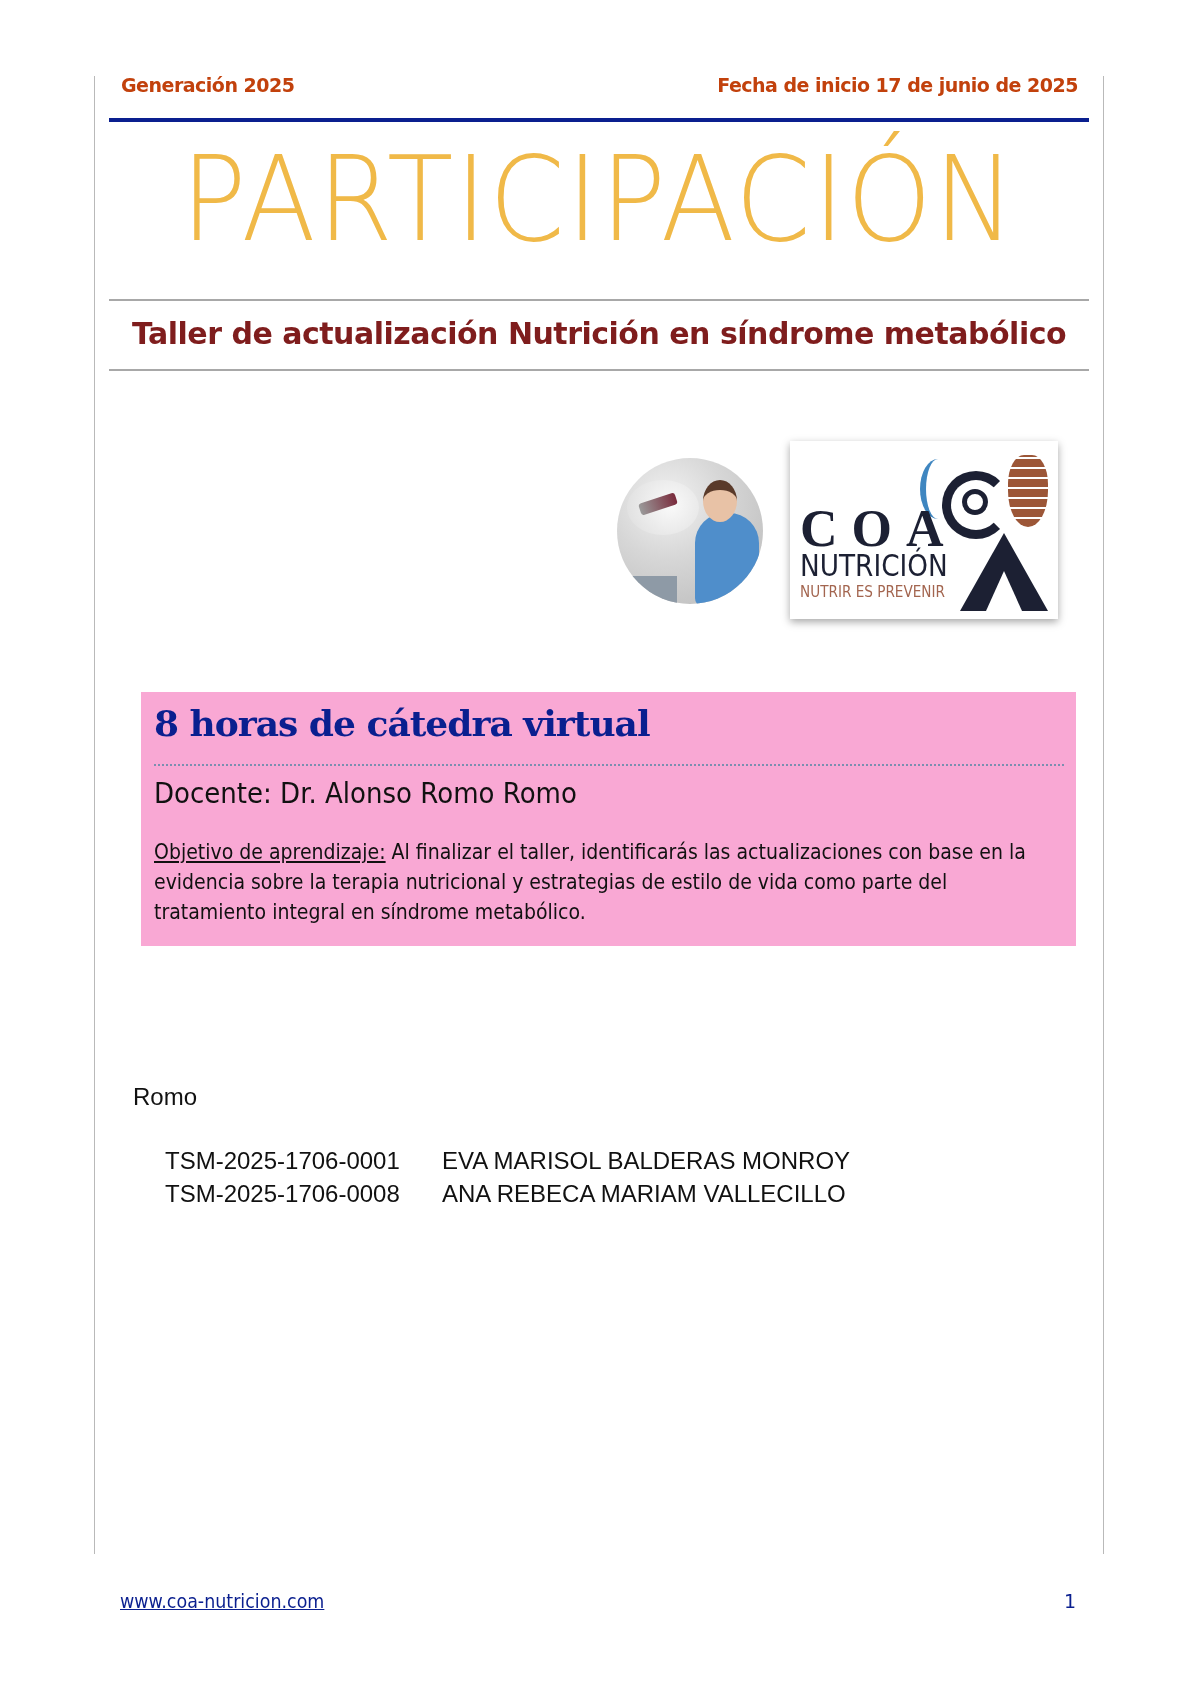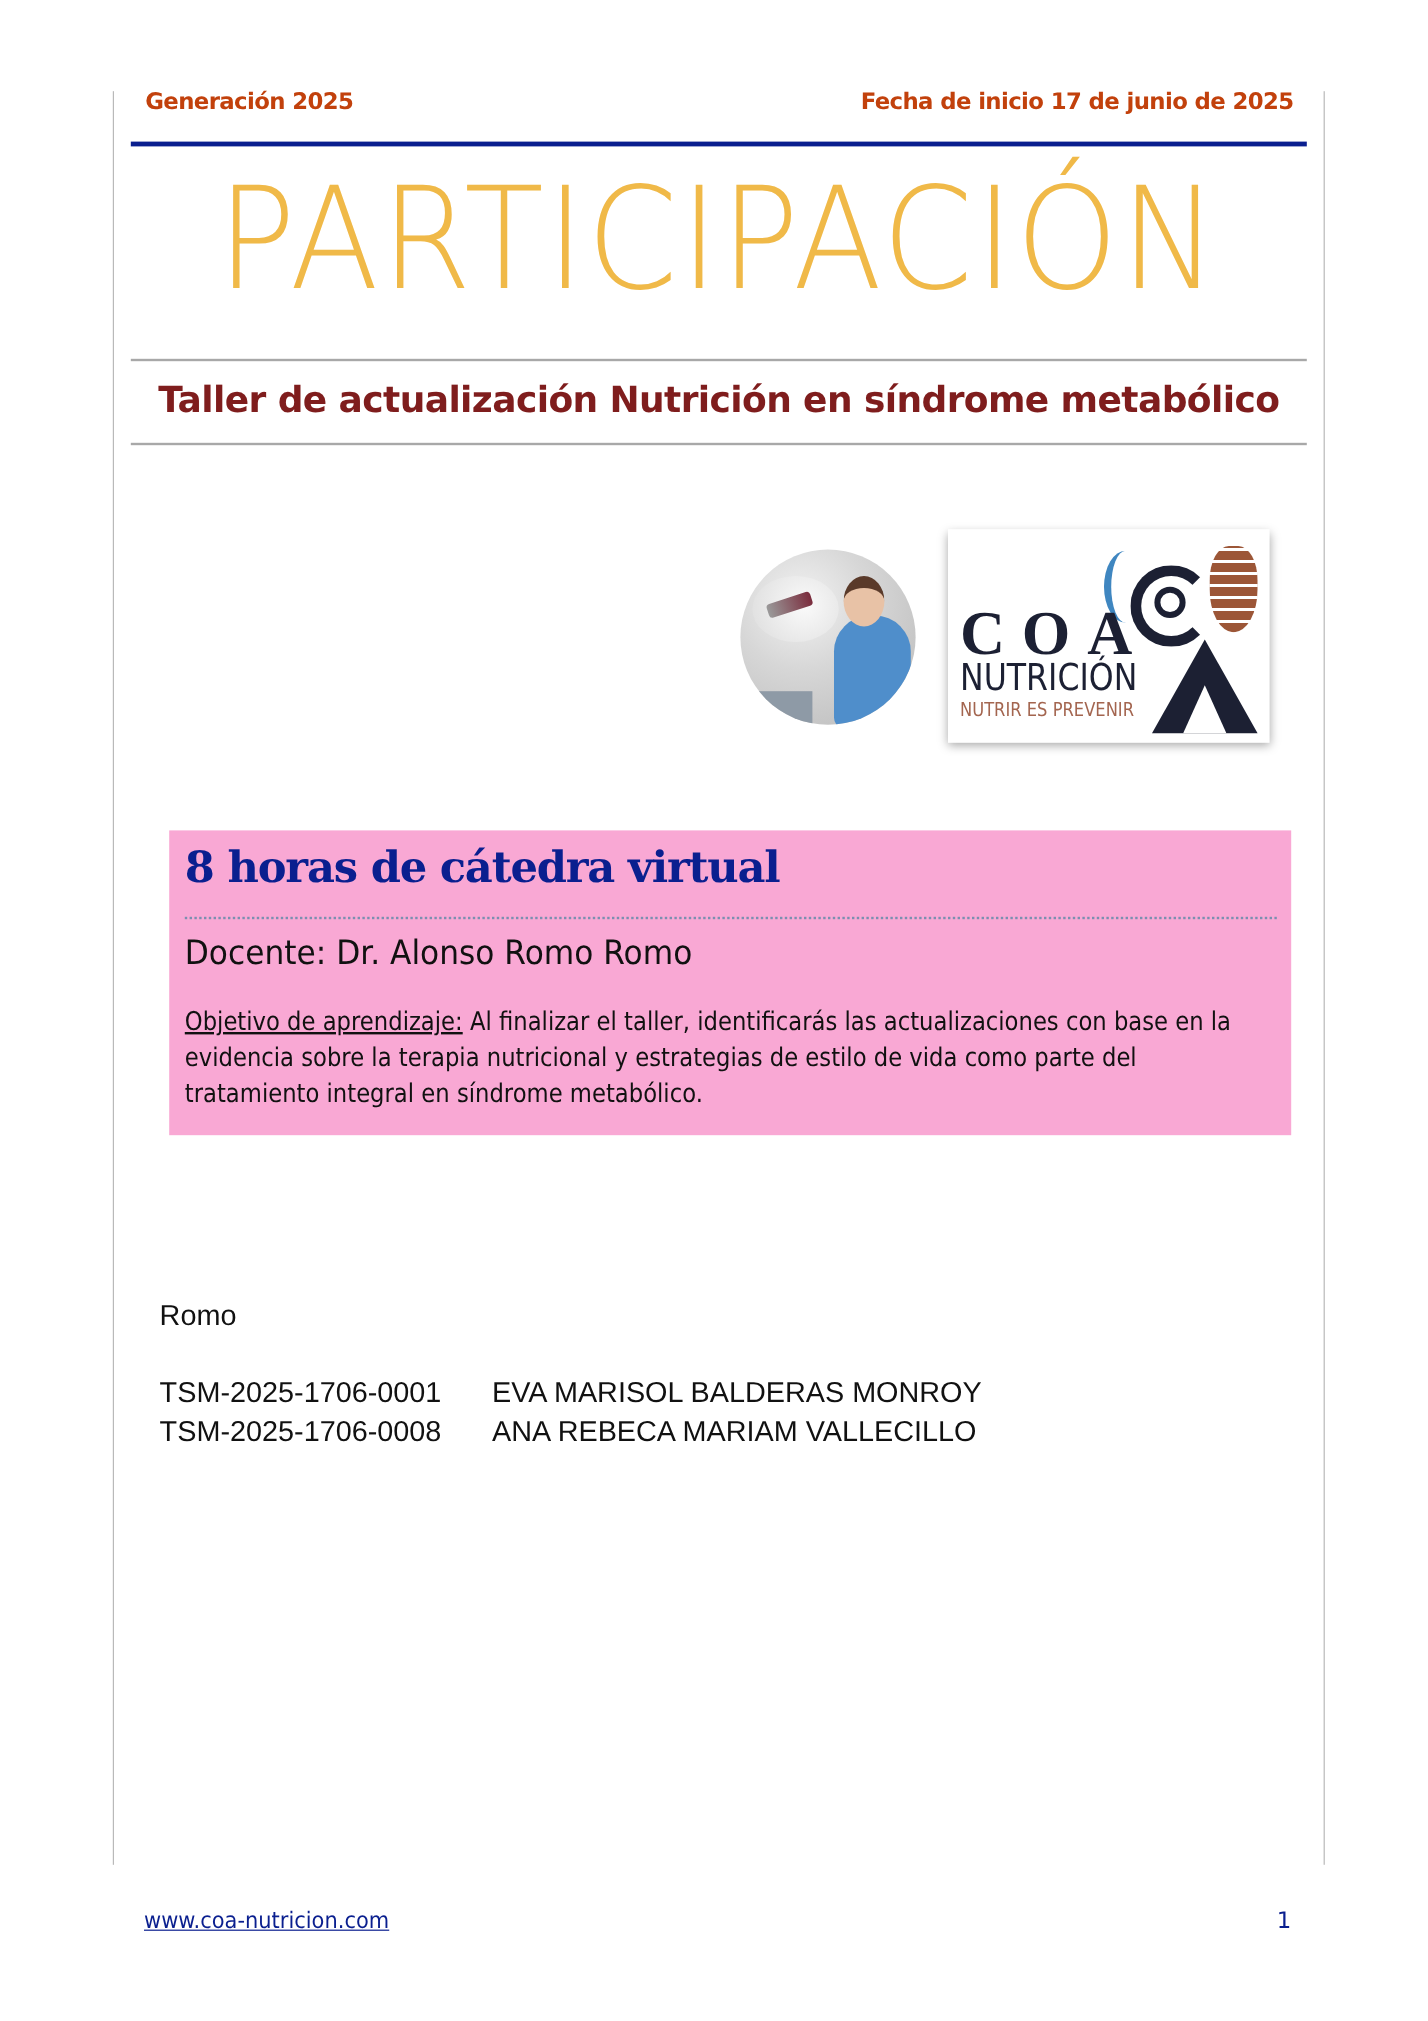--- a/index.html
+++ b/index.html
@@ -27,21 +27,21 @@
   .logo .lambda{position:absolute;left:170px;top:92px;width:0;height:0;border-left:44px solid transparent;border-right:44px solid transparent;border-bottom:78px solid #1c2033;}
   .logo .lambda-cut{position:absolute;left:196px;top:130px;width:0;height:0;border-left:18px solid transparent;border-right:18px solid transparent;border-bottom:40px solid #fff;}
   .panel{position:absolute;left:125px;top:692px;width:935px;height:254px;background:#f9a8d4;margin-left:16px;}
   .panel h2{position:absolute;left:13px;top:10px;margin:0;font-family:"DejaVu Serif",serif;font-size:36px;font-weight:bold;color:#0a1f8f;letter-spacing:-1px;}
   .panel .dots{position:absolute;left:13px;top:72px;width:910px;border-top:2px dotted #7b8fb0;}
   .panel .docente{position:absolute;left:13px;top:85px;font-size:28px;color:#111;font-family:"DejaVu Sans",sans-serif;font-weight:normal;transform:scaleX(0.93);transform-origin:left;white-space:nowrap;}
   .panel .obj{position:absolute;left:13px;top:145px;width:1000px;font-size:21.5px;line-height:30px;color:#111;font-family:"DejaVu Sans",sans-serif;transform:scaleX(0.88);transform-origin:left;}
   .panel .obj u{text-decoration:underline;}
   .folio-label{position:absolute;left:133px;top:1083px;font-size:24px;color:#111;font-family:"Liberation Sans",sans-serif;}
   .folios{position:absolute;left:133px;top:1145px;font-size:24px;line-height:32.5px;color:#111;font-family:"Liberation Sans",sans-serif;}
-  .folio-row{white-space:nowrap;}
+  .folio-row{white-space:nowrap;margin-left:32px;}
   .folio-row .code{display:inline-block;width:277px;}
   .footer-link{position:absolute;left:120px;top:1590px;font-size:19px;color:#0a1f8f;text-decoration:underline;font-family:"DejaVu Sans",sans-serif;transform:scaleX(0.92);transform-origin:left;}
   .page-num{position:absolute;left:1064px;top:1590px;font-size:19px;color:#0a1f8f;font-family:"DejaVu Sans",sans-serif;}
 </style>
 </head>
 <body>
 
 <div class="margin-line" style="left:94px;"></div>
 <div class="margin-line" style="left:1103px;"></div>
 

